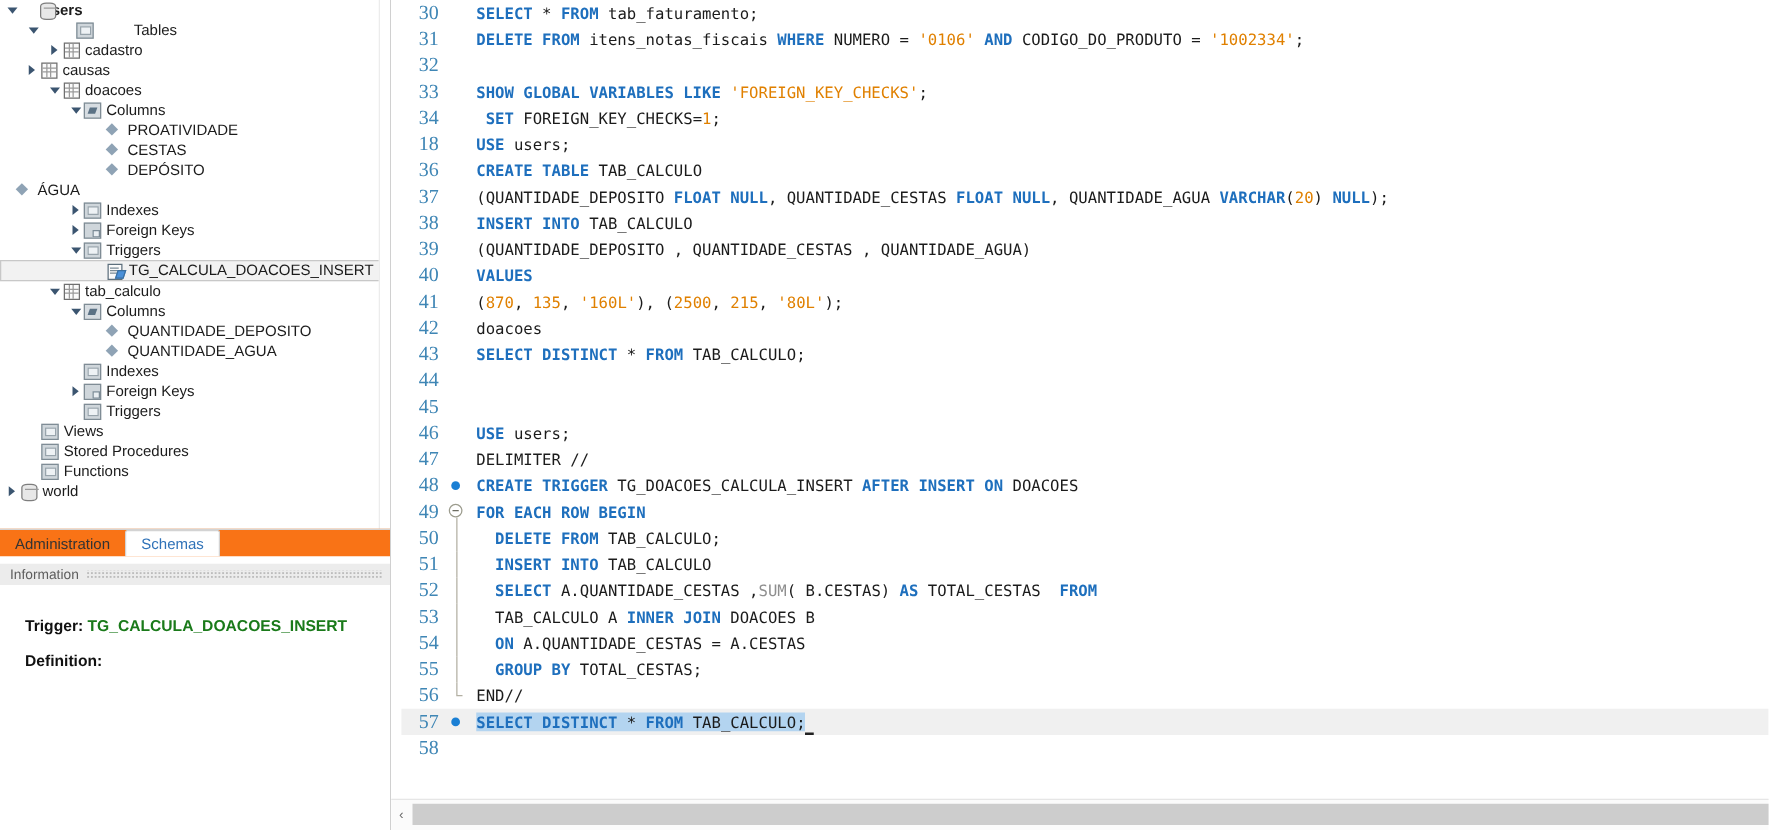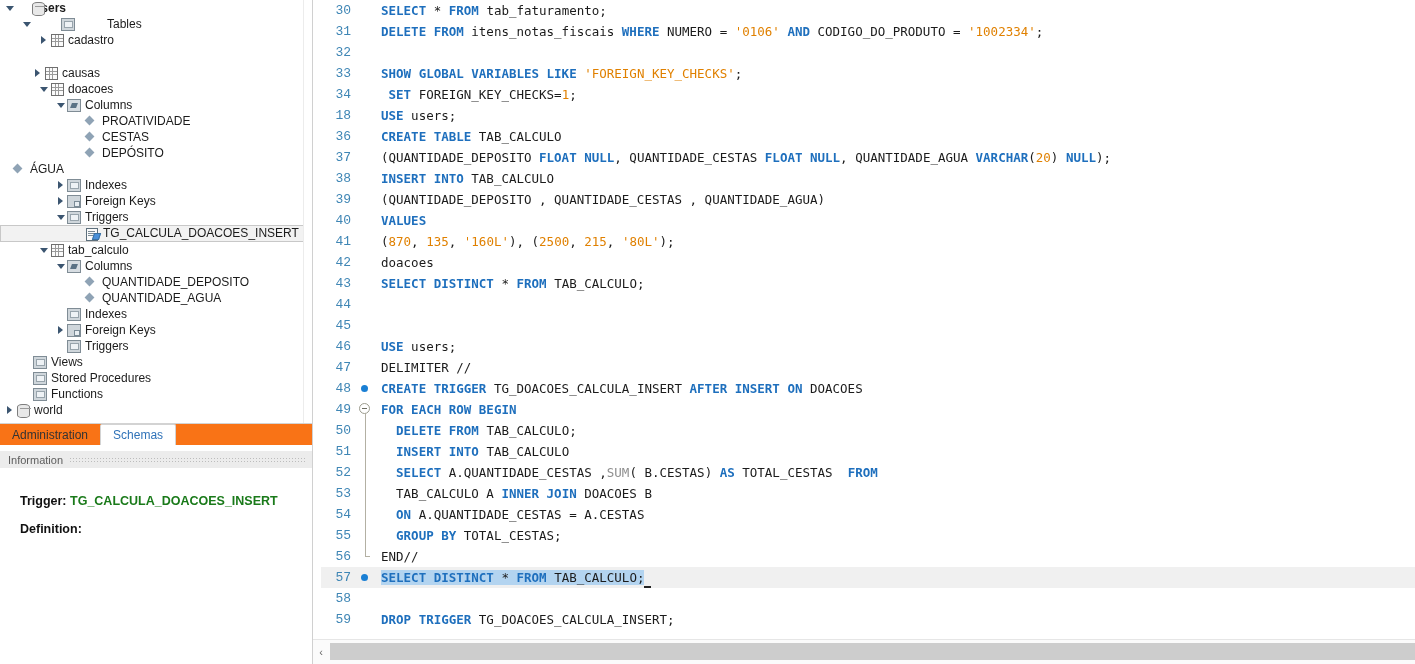--- a/index.html
+++ b/index.html
@@ -64,21 +64,21 @@
   .kv{position:absolute;left:36px;top:80px;font-size:11.5px;color:#575757;}
   .kv div{height:14px;line-height:14px;display:flex;}
   .kv .k{width:53px;color:#3b3b3b;}
   .kv .v{color:#7d7d7d;}
 
   
   .editor{position:relative;flex:1;height:664px;background:#fff;}
   .ed-left-strip{position:absolute;left:0;top:0;width:8px;height:640px;background:#fff;}
   .code{position:absolute;left:8px;top:0;right:0;height:640px;overflow:hidden;}
   .row{position:relative;height:21px;line-height:21px;white-space:pre;font-family:"DejaVu Sans Mono","Liberation Mono",monospace;font-size:12.5px;}
-  .row .ln{position:absolute;left:0;width:30px;text-align:right;color:#3f86b5;font-size:13px;font-family:Liberation Mono, monospace;}
+  .row .ln{position:absolute;left:0;width:30px;text-align:right;color:#3f86b5;font-size:16px;font-family:Liberation Serif, serif;}
   .row .bp{position:absolute;left:40px;top:7px;width:7px;height:7px;border-radius:50%;background:#1a7fd4;}
   .row .fold{position:absolute;left:38px;top:4px;width:11px;height:11px;border:1px solid #9c9c8e;border-radius:50%;background:#fff;box-sizing:border-box;}
   .row .fold:after{content:"";position:absolute;left:2px;top:4px;width:5px;height:1px;background:#6d6d62;}
   .row .txt{position:absolute;left:60px;top:0;}
   .row.cur{background:#f0f0f0;}
   .foldbar{position:absolute;left:43.5px;width:1px;background:#b3b0a3;}
   .foldend{position:absolute;left:43.5px;width:5px;height:1px;background:#b3b0a3;}
   .sel{background:#b3d4f0;}
   .caret{display:inline-block;width:7px;border-bottom:2px solid #222;vertical-align:bottom;height:14px;}
 
@@ -122,21 +122,21 @@
         </div>
         <div class="node" style="padding-left: 38px;">
           <span class="arrow right">
             <i></i>
           </span>
           <span class="ic">
             <span class="ic-table"></span>
           </span>
           <span class="lbl">cadastro</span>
         </div>
-        <div class="node" style="padding-left: 32px; margin-top: 17px;">
+        <div class="node" style="padding-left: 20px;">
           <span class="arrow right">
             <i></i>
           </span>
           <span class="ic">
             <span class="ic-table"></span>
           </span>
           <span class="lbl">causas</span>
         </div>
         <div class="node" style="padding-left: 38px;">
           <span class="arrow down">
@@ -384,21 +384,20 @@
         <div class="row"><span class="ln">49</span><span class="fold"></span><span class="foldbar" style="top: 15px; height: 6px;"></span><span class="txt"><span><span class="kw">FOR EACH ROW BEGIN</span></span></span></div>
         <div class="row"><span class="ln">50</span><span class="foldbar" style="top: 0px; height: 21px;"></span><span class="txt"><span><span class="id">  </span><span class="kw">DELETE FROM </span><span class="id">TAB_CALCULO;</span></span></span></div>
         <div class="row"><span class="ln">51</span><span class="foldbar" style="top: 0px; height: 21px;"></span><span class="txt"><span><span class="id">  </span><span class="kw">INSERT INTO </span><span class="id">TAB_CALCULO</span></span></span></div>
         <div class="row"><span class="ln">52</span><span class="foldbar" style="top: 0px; height: 21px;"></span><span class="txt"><span><span class="id">  </span><span class="kw">SELECT </span><span class="id">A.QUANTIDADE_CESTAS ,</span><span class="fn">SUM</span><span class="id">( B.CESTAS) </span><span class="kw">AS </span><span class="id">TOTAL_CESTAS  </span><span class="kw">FROM</span></span></span></div>
         <div class="row"><span class="ln">53</span><span class="foldbar" style="top: 0px; height: 21px;"></span><span class="txt"><span><span class="id">  TAB_CALCULO A </span><span class="kw">INNER JOIN </span><span class="id">DOACOES B</span></span></span></div>
         <div class="row"><span class="ln">54</span><span class="foldbar" style="top: 0px; height: 21px;"></span><span class="txt"><span><span class="id">  </span><span class="kw">ON </span><span class="id">A.QUANTIDADE_CESTAS = A.CESTAS</span></span></span></div>
         <div class="row"><span class="ln">55</span><span class="foldbar" style="top: 0px; height: 21px;"></span><span class="txt"><span><span class="id">  </span><span class="kw">GROUP BY </span><span class="id">TOTAL_CESTAS;</span></span></span></div>
         <div class="row"><span class="ln">56</span><span class="foldbar" style="top: 0px; height: 10px;"></span><span class="foldend" style="top: 10px;"></span><span class="txt"><span><span class="id">END//</span></span></span></div>
         <div class="row cur"><span class="ln">57</span><span class="bp"></span><span class="txt"><span class="sel"><span class="kw">SELECT DISTINCT </span><span class="id">* </span><span class="kw">FROM </span><span class="id">TAB_CALCULO;</span></span><span class="caret"></span></span></div>
         <div class="row"><span class="ln">58</span><span class="txt"><span></span></span></div>
-        <div class="row"><span class="ln">59</span><span class="txt"><span><span class="kw">DROP TRIGGER </span><span class="id">TG_DOACOES_CALCULA_INSERT;</span></span></span></div>
       </div>
     <div class="hsb">
       <div class="hsb-btn">‹</div>
       <div class="hsb-track"></div>
     </div>
   </div>
 
 </div>
 
 </body></html>

